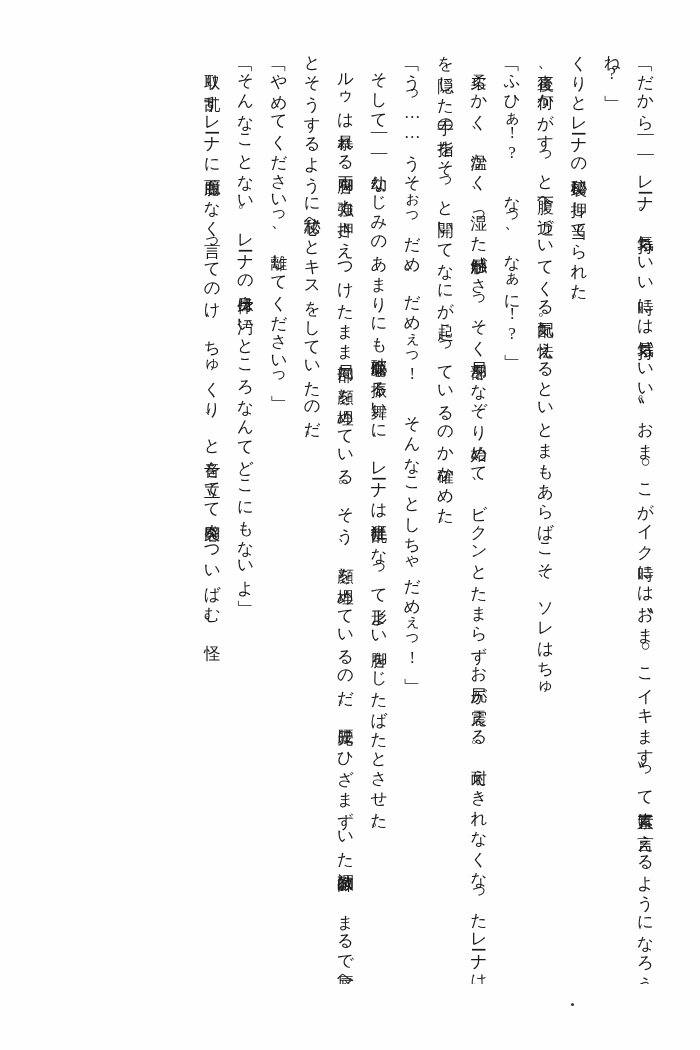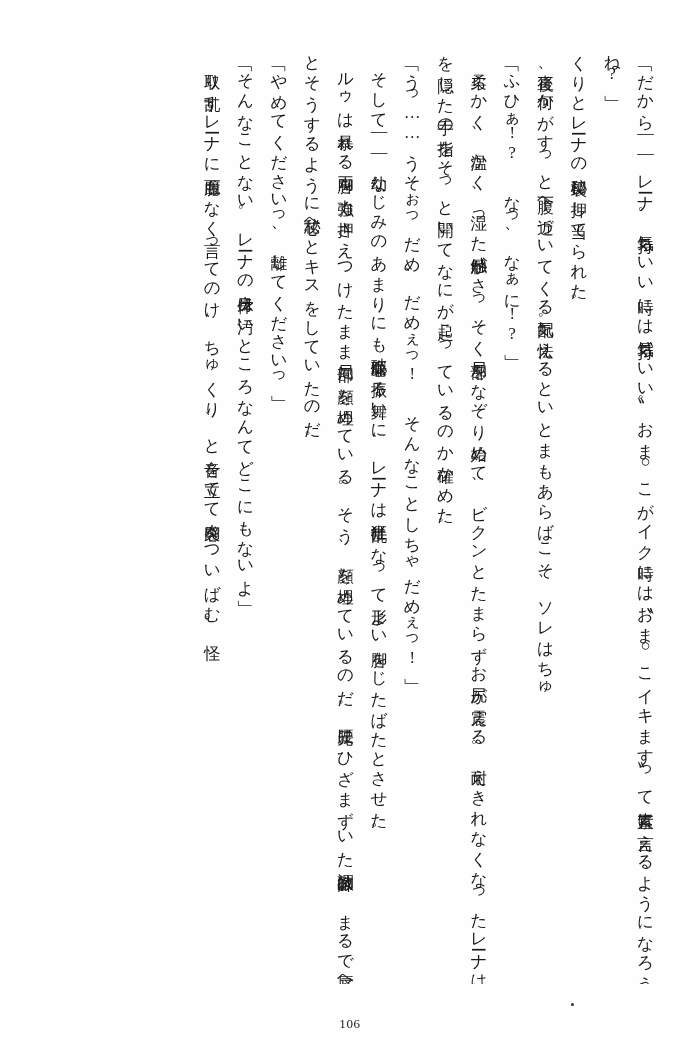--- a/index.html
+++ b/index.html
@@ -82,14 +82,13 @@
     <p class="indent">「うっ……うそぉっだめ、だめぇっ! そんなことしちゃだめぇっ!」</p>
     <p class="indent">そして――幼なじみのあまりにも破廉恥な振る舞いに、レーナは半狂乱になって形よい脚をじたばたとさせた。</p>
     <p class="indent">ルゥは暴れる両脚を力強く押さえつけたまま局部に顔を埋めている。そう、顔を埋めているのだ。腰元にひざまずいた調教師は、まるで唇へとそうするように秘芯へとキスをしていたのだ。</p>
     <p class="indent">「やめてくださいっ、離してくださいっ」</p>
     <p class="indent">「そんなことない。レーナの身体に汚いところなんてどこにもないよ」</p>
     <p class="indent">取り乱すレーナに臆面もなく言ってのけ、ちゅくり、と音を立てて肉襞をついばむ。怪</p>
   </div>
 
   <div class="corner-mark"></div>
 
-  <div class="page-number">106</div>
 </div>
 
 </body></html>

